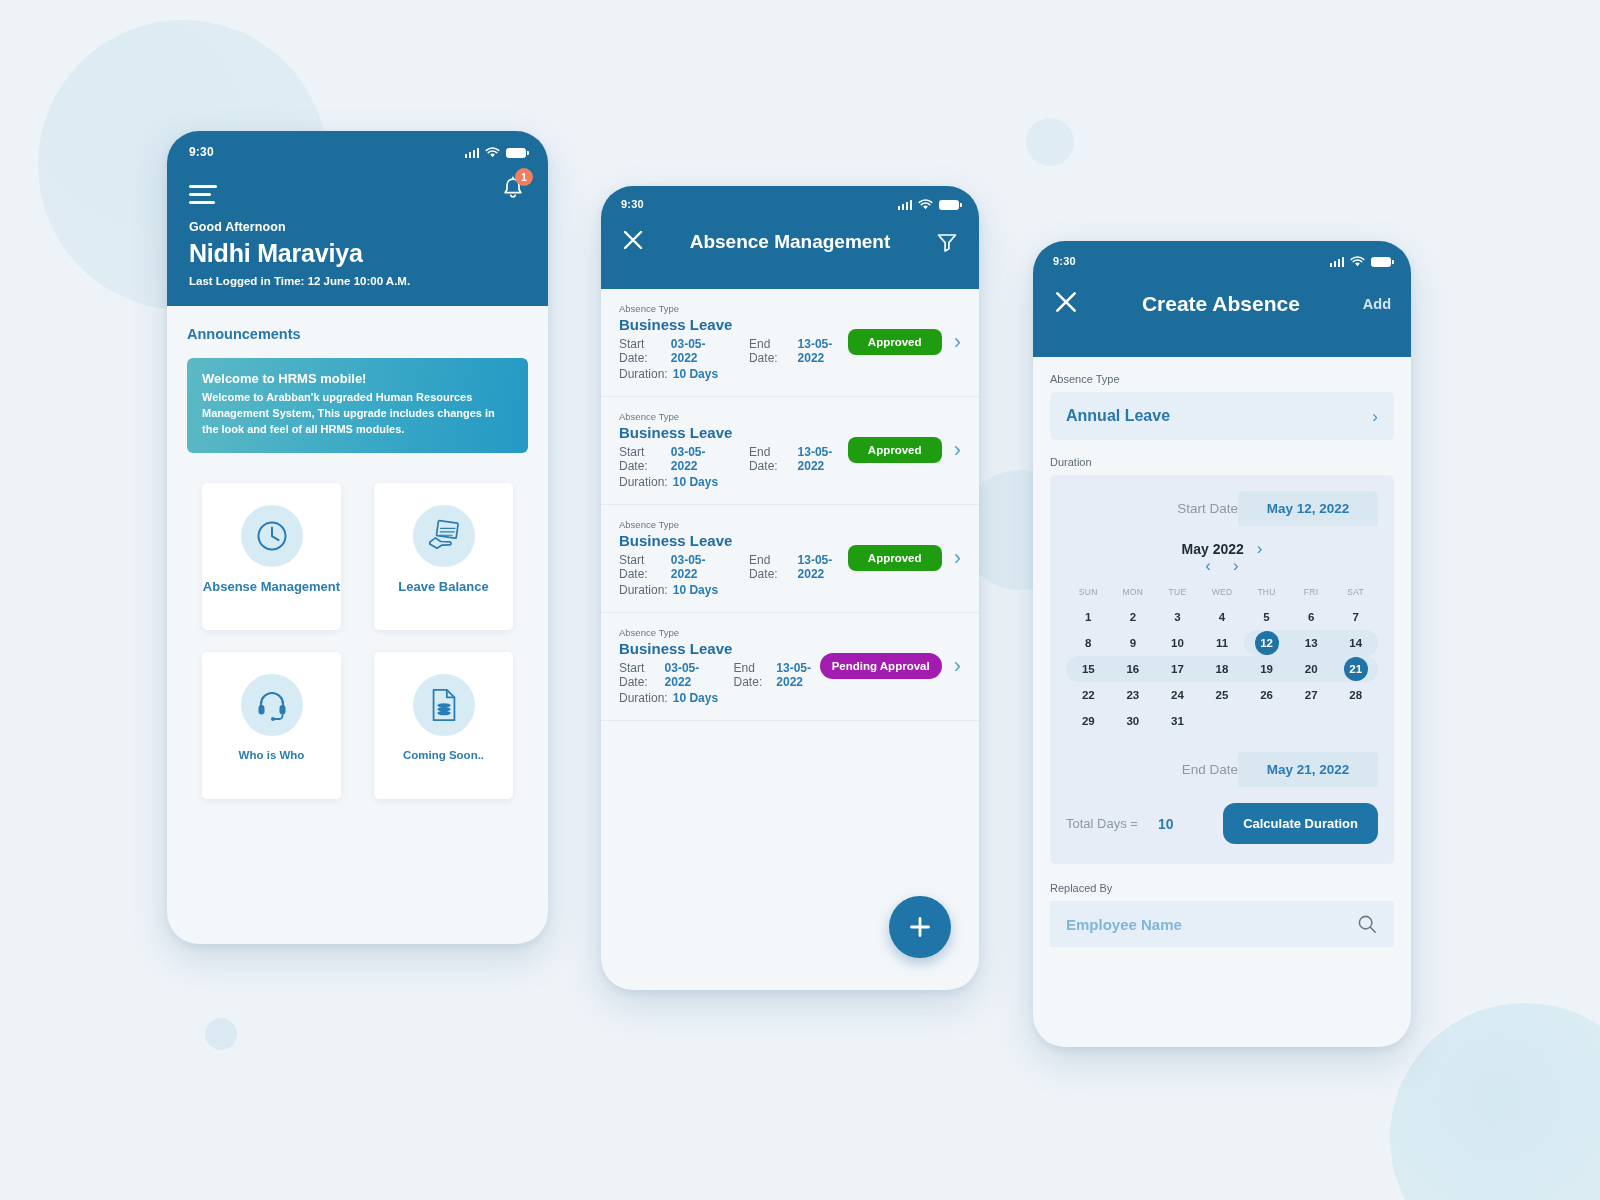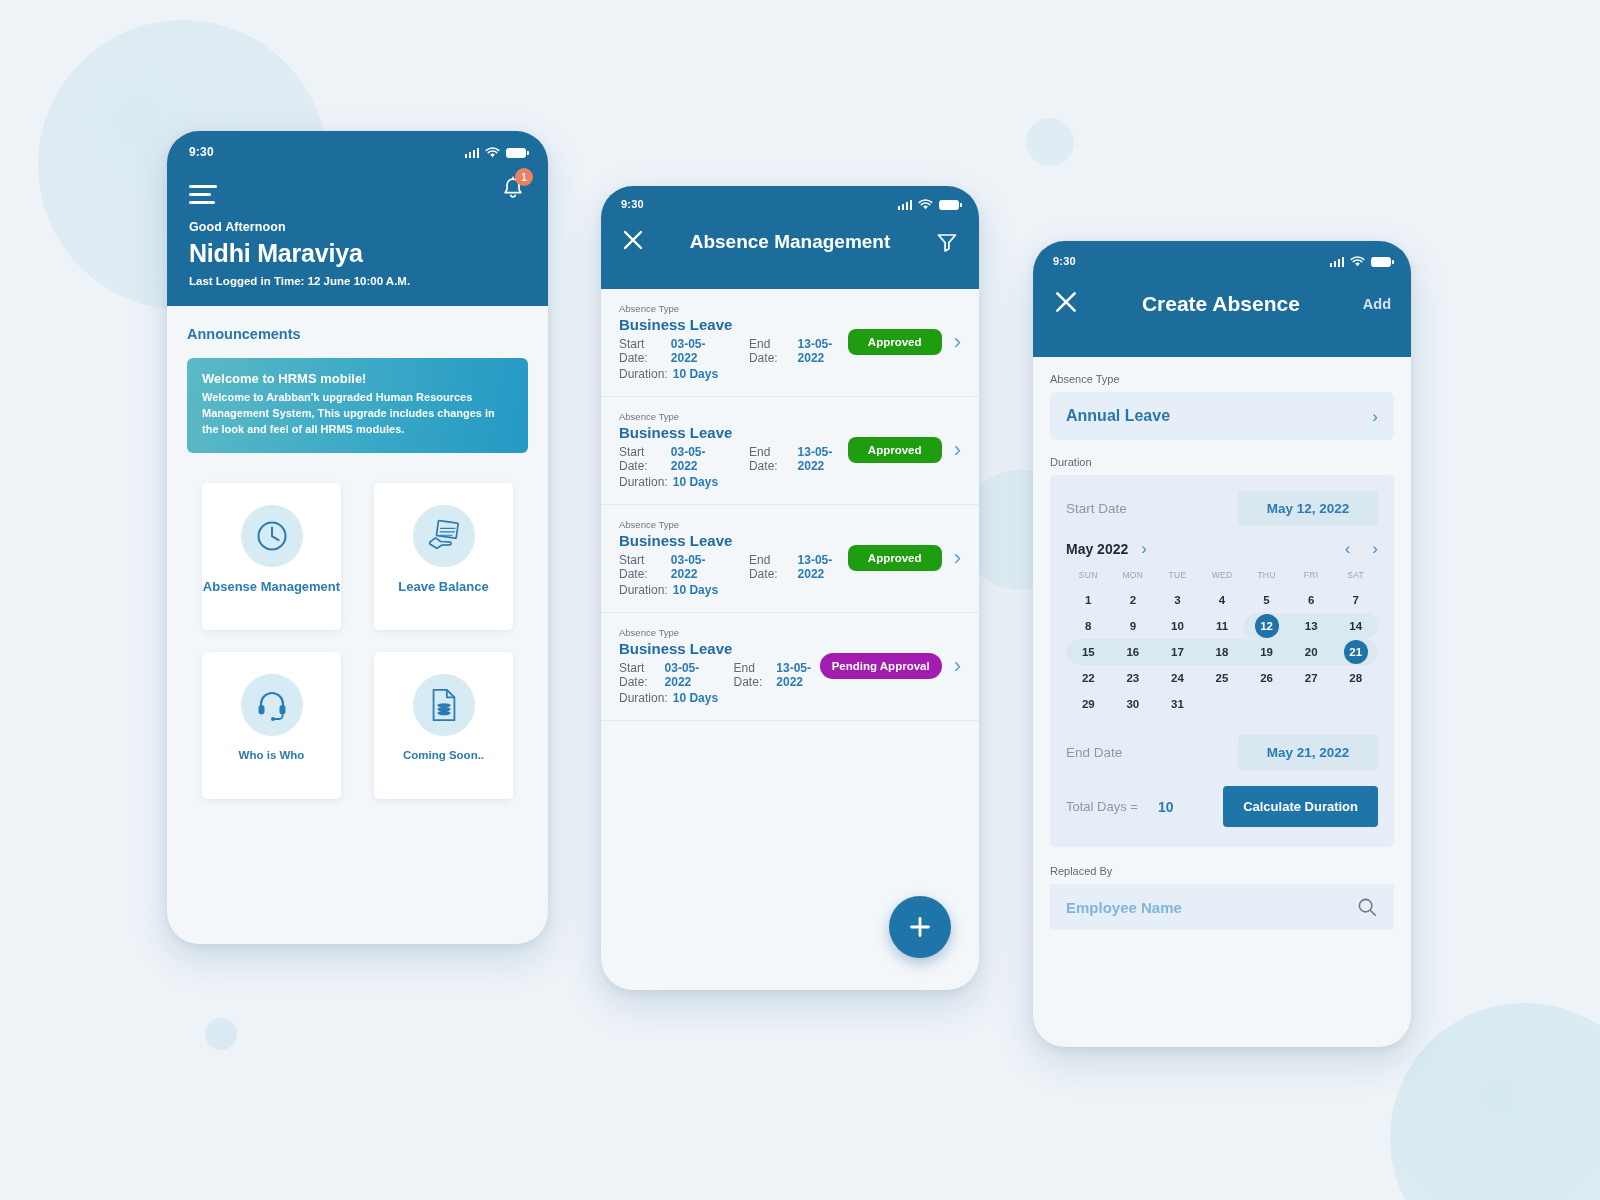--- a/index.html
+++ b/index.html
@@ -227,33 +227,34 @@
     background:#e6eef7; border-radius:5px; height: 48px;
     display:flex; align-items:center; justify-content:space-between;
     padding: 0 16px; cursor:pointer;
   }
   .select-val { font-size: 16px; color:#2878ad; font-weight:bold; }
 
   .duration-box {
     background:#e7edf6; border-radius:5px; padding: 16px 16px 20px 16px;
   }
   .date-row {
-    display:flex; align-items:center; justify-content:space-between;
+    display:flex; align-items:center; justify-content:flex-end;
     margin-bottom: 4px;
   }
   .date-lbl { font-size: 13.5px; color:#8d98a3; }
   .date-pill {
     background:#d8e7f0; border-radius:4px;
     padding: 10px 22px; min-width: 140px; text-align:center;
     font-size: 13.5px; color:#2a7cb4; font-weight:bold; cursor:pointer;
   }
 
   .cal-head {
-    display:flex; align-items:center; justify-content:space-between;
+    display:flex; align-items:center; 
     margin: 14px 0 8px 0;
+    flex-direction: column;
   }
   .cal-month { font-size: 14px; color:#1d2b36; font-weight:bold; }
   .cal-left { display:flex; align-items:center; gap:13px; }
   .cal-nav { display:flex; align-items:center; gap: 22px; }
   .cal-arrow { color:#3f8fc4; font-size: 17px; cursor:pointer; line-height:1; }
 
   .cal-grid { display:grid; grid-template-columns: repeat(7, 1fr); }
   .cal-dow {
     text-align:center; font-size: 8.5px; color:#9aa5b0;
     padding: 5px 0 7px 0; letter-spacing:.3px;
@@ -278,21 +279,21 @@
   }
 
   .total-row {
     display:flex; align-items:center; margin-top: 16px;
   }
   .total-lbl { font-size: 13px; color:#8d98a3; }
   .total-val { font-size: 14px; color:#2a7cb4; font-weight:bold; margin-left: 20px; }
   .calc-btn {
     margin-left: auto;
     background:#1f75a8; color:#fff; border:none;
-    border-radius:4px; padding: 13px 20px;
+    border-radius:12px; padding: 13px 20px;
     font-size: 13px; font-weight:bold; cursor:pointer;
     font-family:"Liberation Sans", sans-serif;
   }
 
   .search-row {
     background:#e6eef7; border-radius:2px; height: 46px;
     display:flex; align-items:center; justify-content:space-between;
     padding: 0 16px;
   }
   .search-input {

